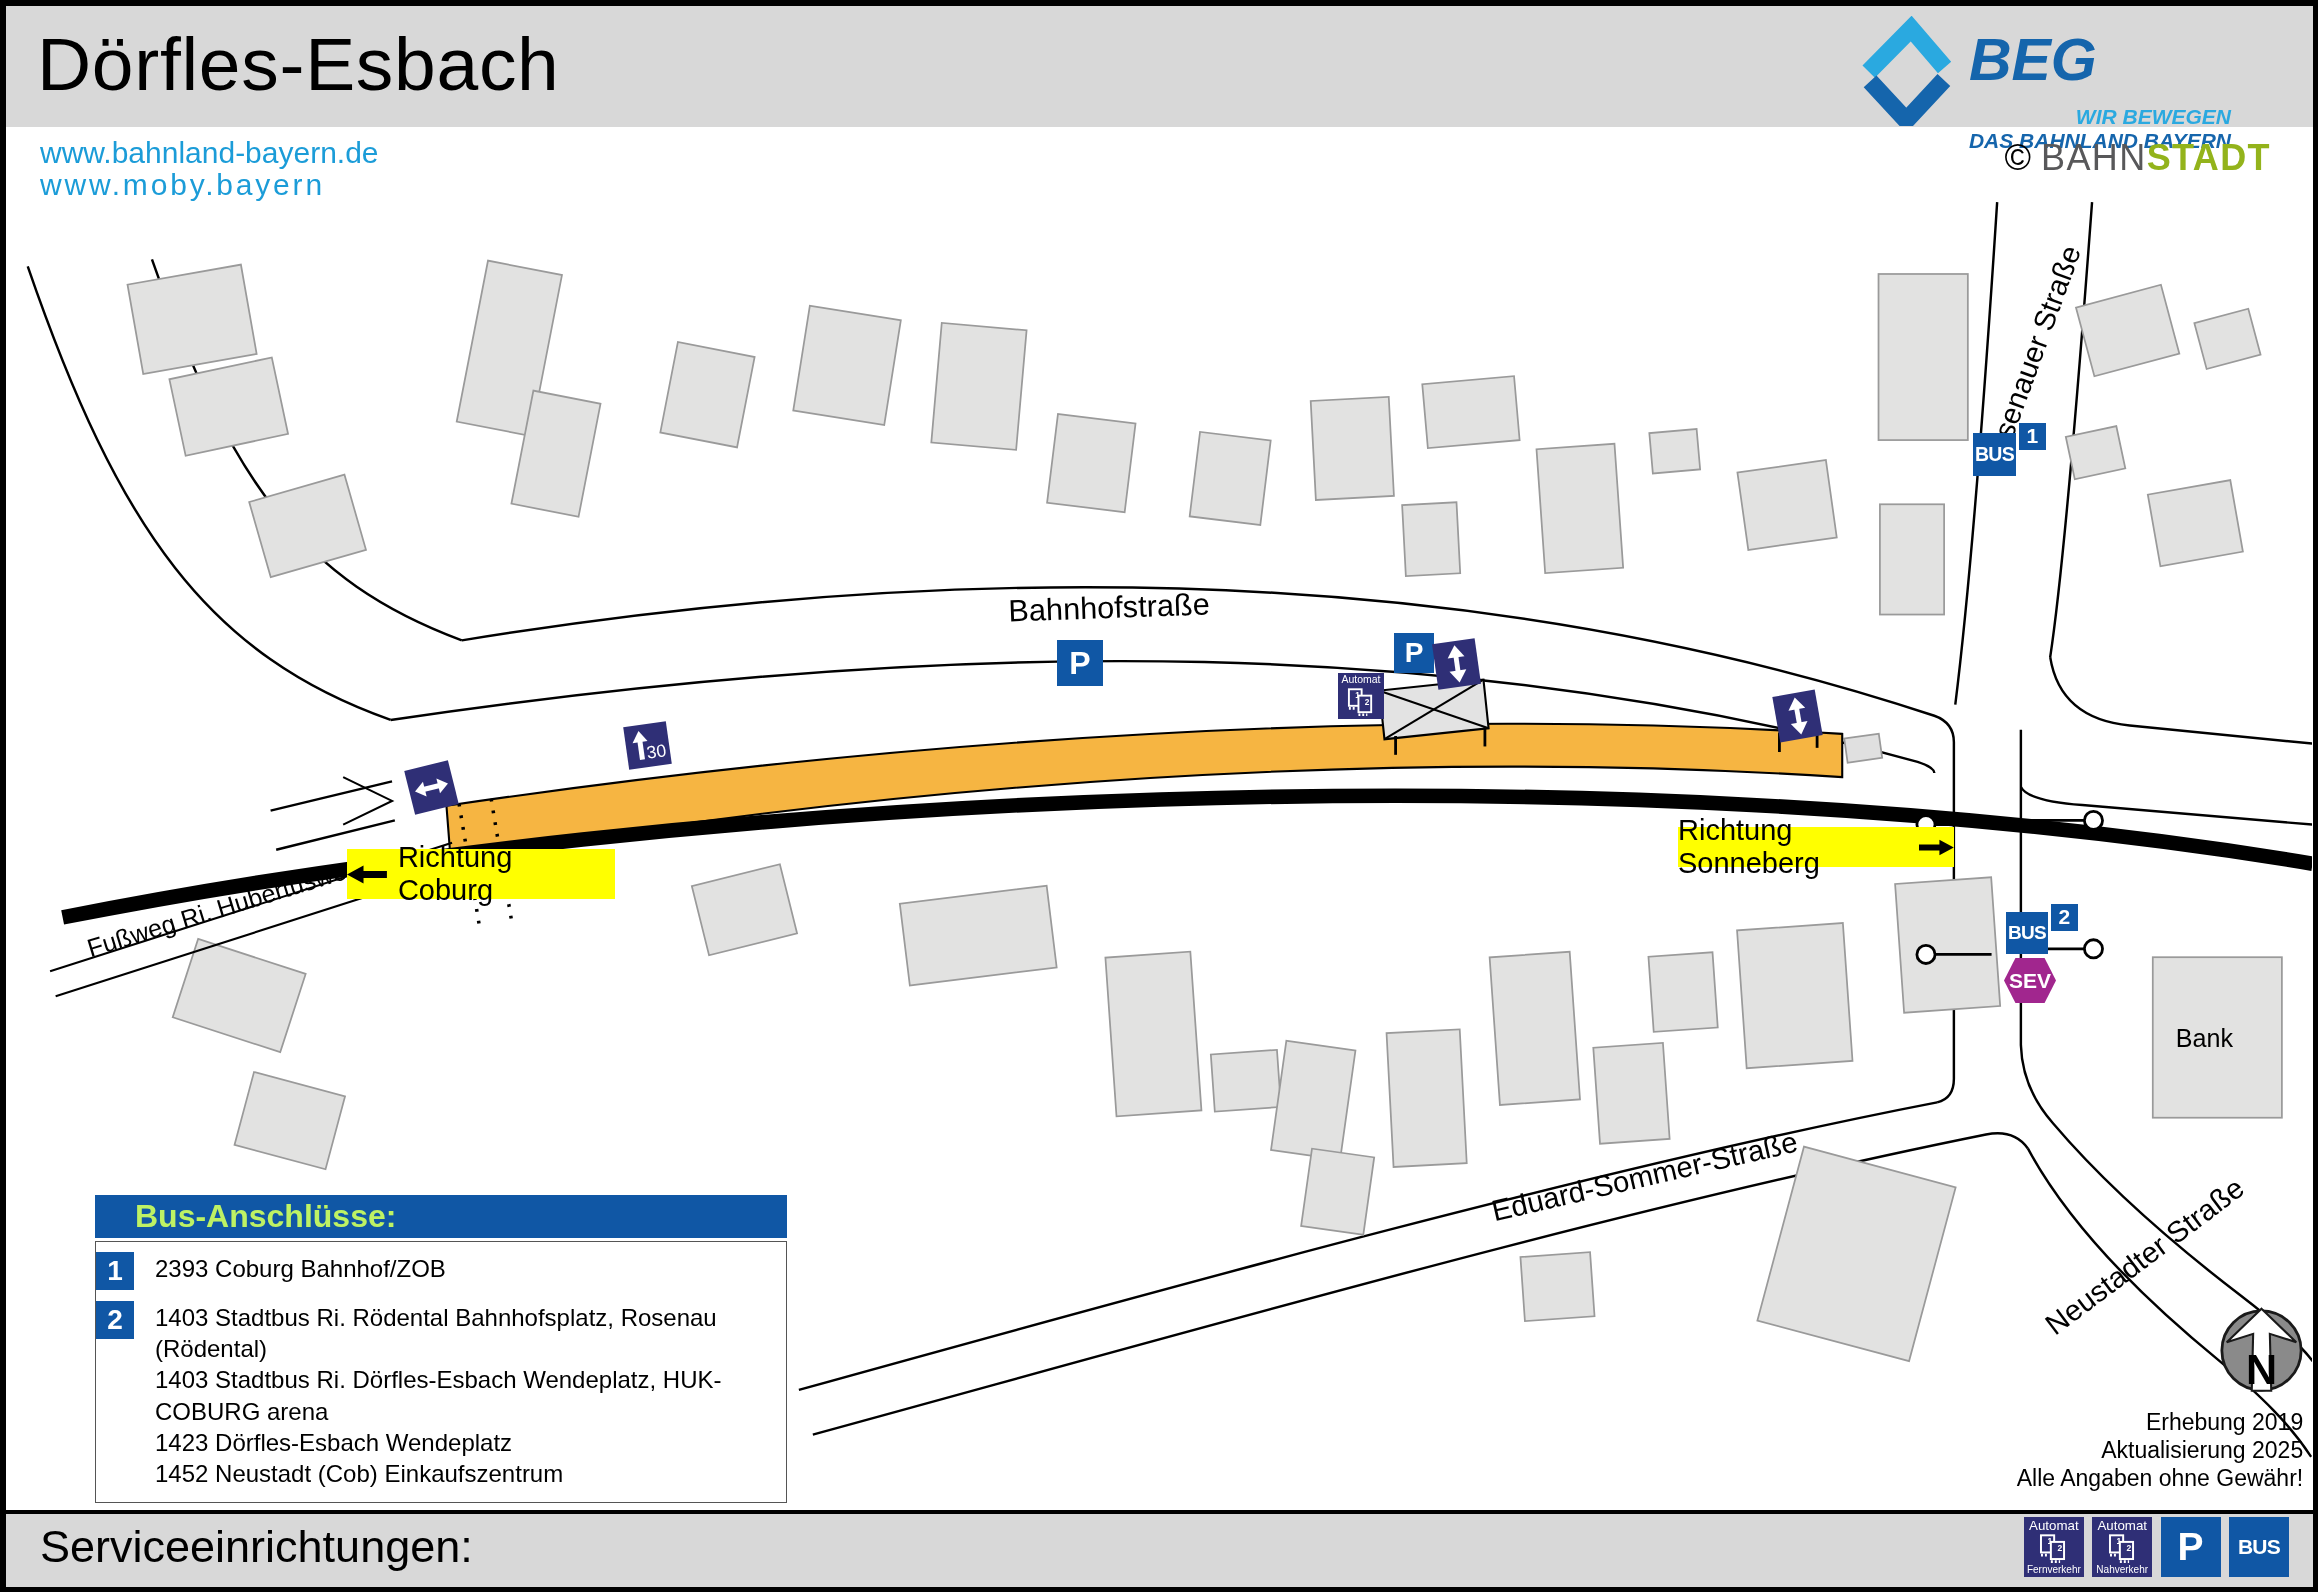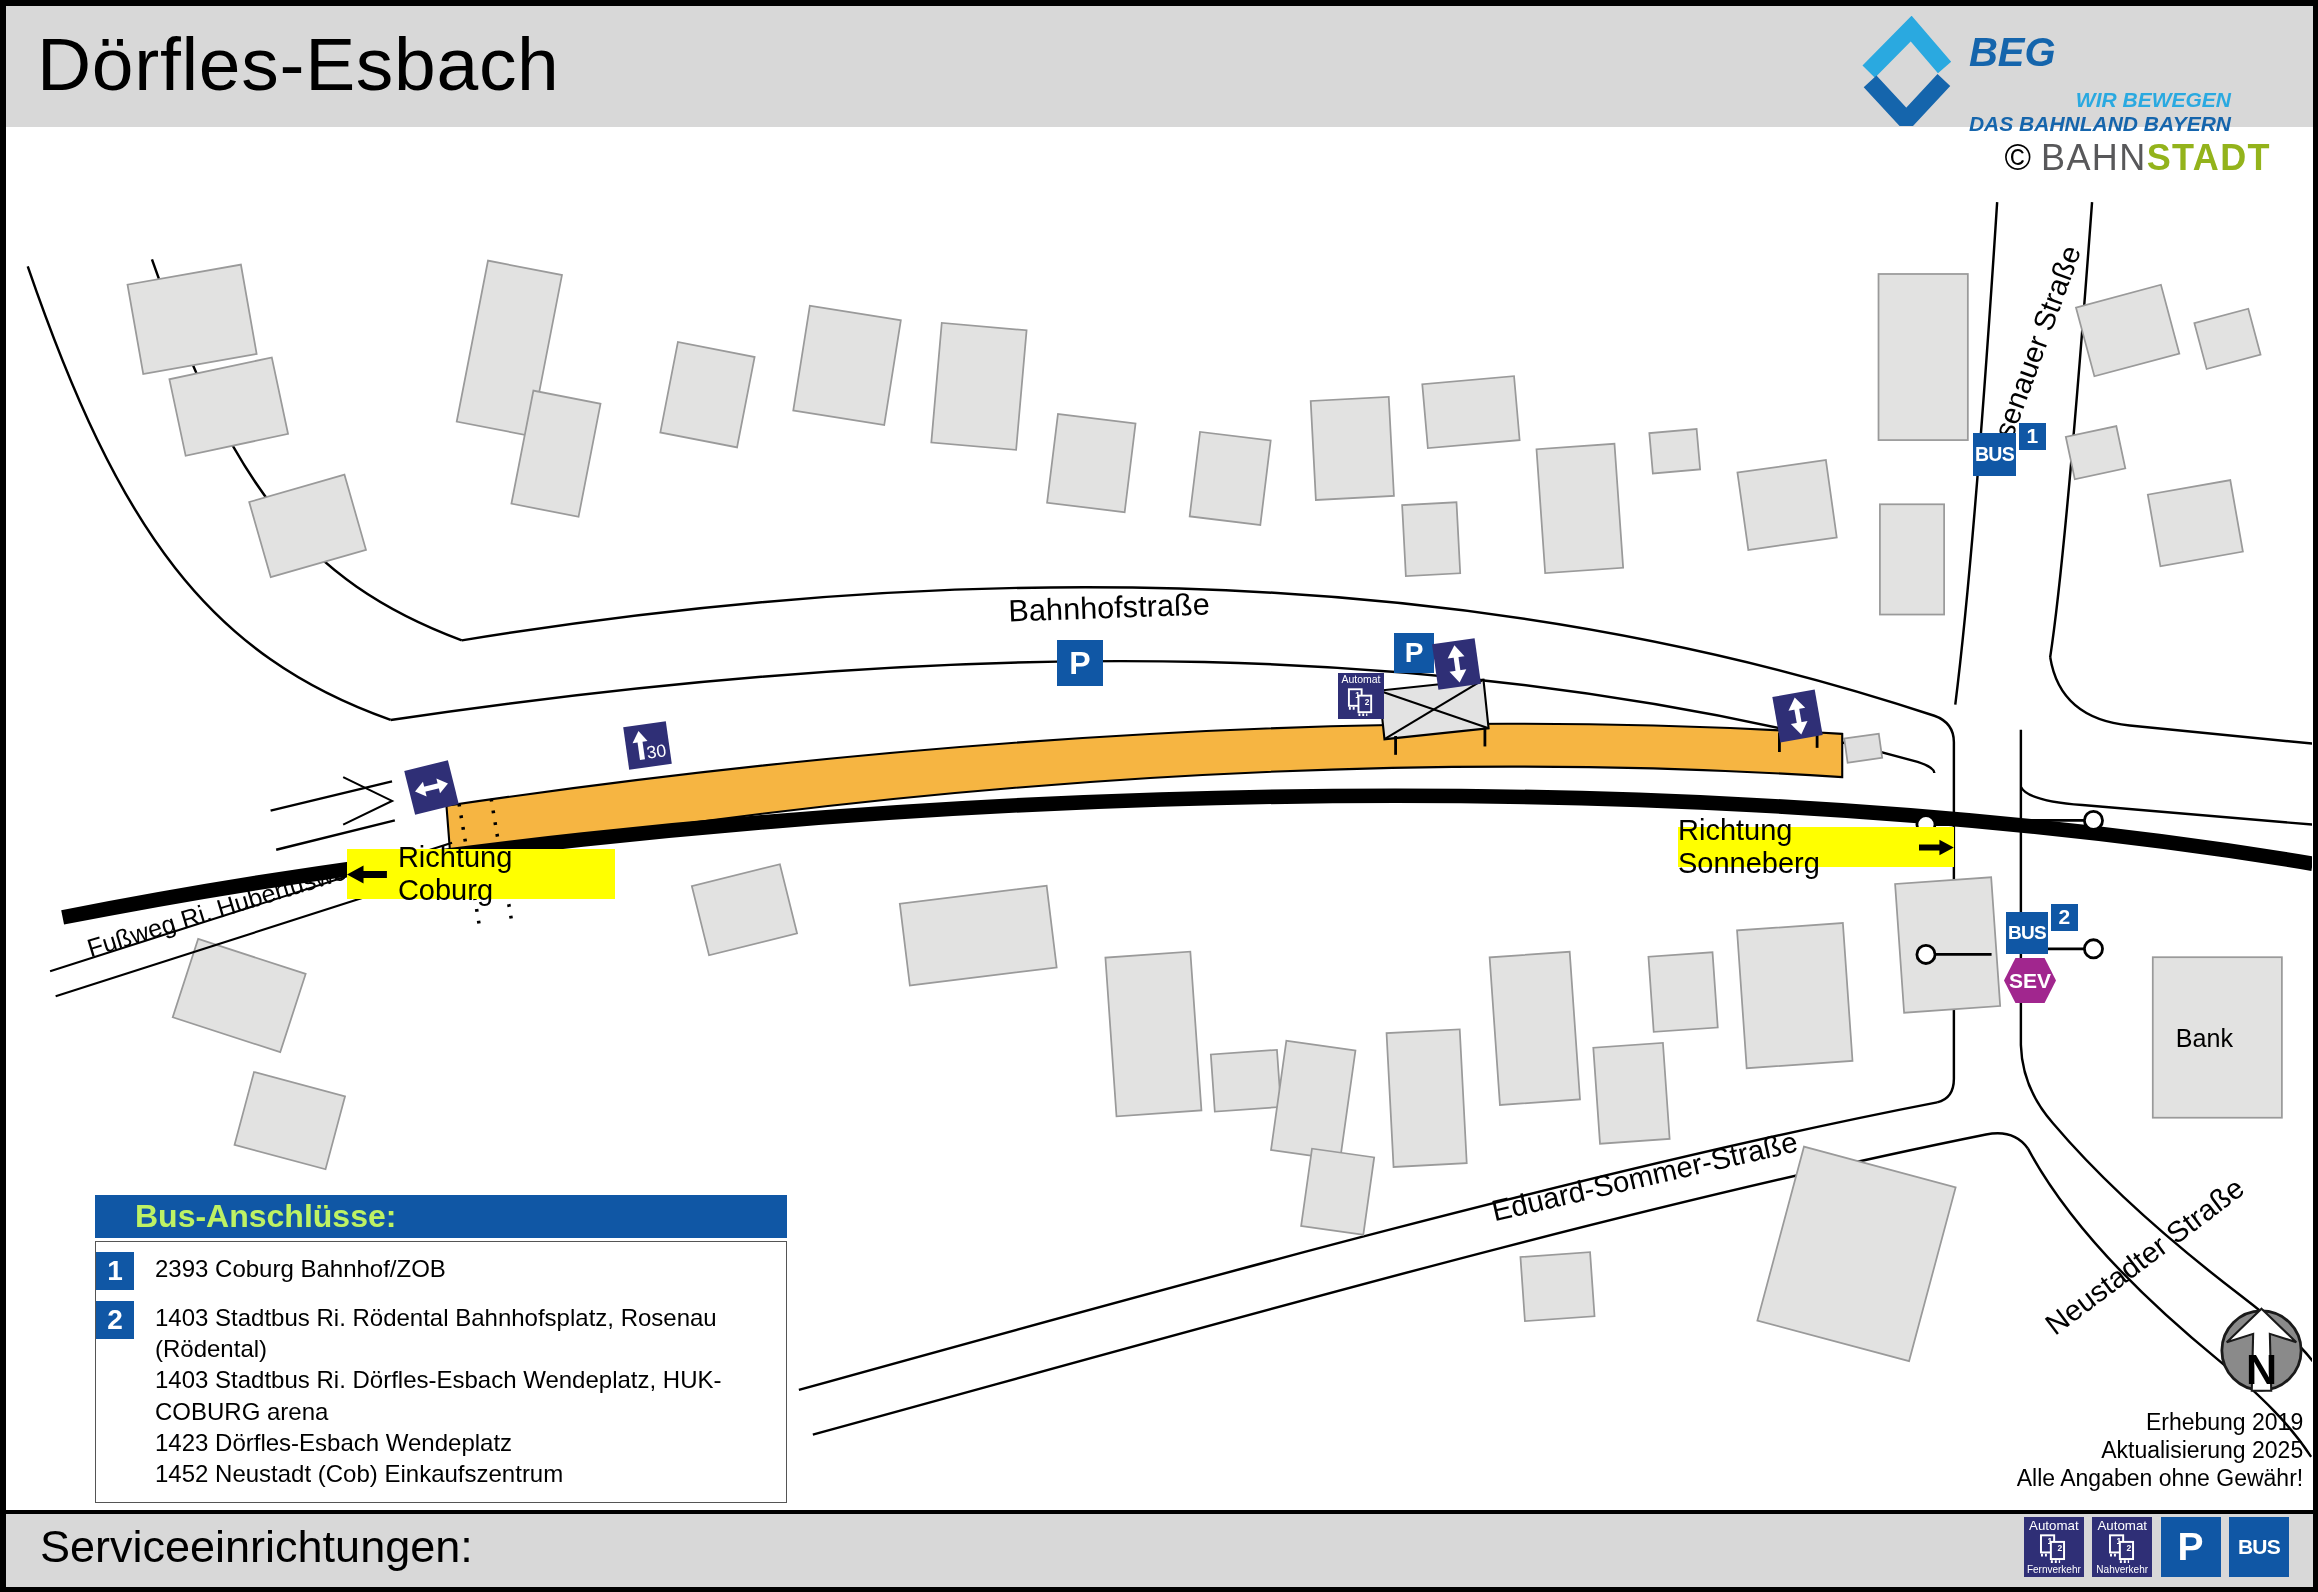--- a/index.html
+++ b/index.html
@@ -5,21 +5,21 @@
   html,body{margin:0;padding:0;background:#fff;}
   #page{position:relative;width:2319px;height:1593px;background:#fff;border:6.3px solid #000;box-sizing:border-box;overflow:hidden;font-family:"Liberation Sans",sans-serif;}
   .bar{position:absolute;left:0;right:0;background:#d8d8d8;}
   #headerbar{top:0;height:121px;}
   #footerbar{bottom:0;height:73px;border-top:4.2px solid #000;}
   #page-title{position:absolute;left:31px;top:15.4px;font-size:75px;color:#000;letter-spacing:0.7px;}
   #links{position:absolute;left:34px;top:131px;color:#1b9cd8;font-size:30px;line-height:1.05;}
   #links .l2{letter-spacing:2.8px;}
   #beglogo{position:absolute;right:82px;top:9.8px;display:flex;align-items:flex-start;}
   #begtext{margin-left:12.6px;margin-top:18px;}
-  #beg-name{font-size:40px;font-weight:bold;font-style:italic;color:#1565ac;line-height:.9;}
+  #beg-name{font-size:59px;font-weight:bold;font-style:italic;color:#1565ac;line-height:.9;}
   #beg-l1{font-size:21px;font-weight:bold;font-style:italic;color:#2aa9e0;margin-top:18px;text-align:right;}
   #beg-l2{font-size:21px;font-weight:bold;font-style:italic;color:#1565ac;text-align:right;}
   #credit{position:absolute;right:42px;top:131px;font-size:36px;color:#000;}
   #credit .bahn{color:#58585a;letter-spacing:1.4px;}
   #credit .stadt{color:#93b31b;letter-spacing:1.4px;font-weight:bold;}
   svg text{font-family:"Liberation Sans",sans-serif;}
   .ybox{position:absolute;background:#ffff00;display:flex;align-items:center;justify-content:center;gap:11px;font-size:29px;color:#000;}
   .navysq{position:absolute;background:#2f2f76;display:grid;place-items:center;}
   .bluesq{position:absolute;background:#1057a5;display:grid;place-items:center;color:#fff;font-weight:bold;}
   .sev{position:absolute;background:#a1268e;color:#fff;font-weight:bold;display:grid;place-items:center;
@@ -277,20 +277,24 @@
     <svg width="105" height="110" viewBox="0 0 150 158">
       <path d="M25,80 L86,18 L134,74" stroke="#2aa9e0" stroke-width="25" fill="none"></path>
       <path d="M133,92 L79,150 L27,94" stroke="#1565ac" stroke-width="25" fill="none"></path>
     </svg>
     <div id="begtext">
       <div id="beg-name">BEG</div>
       <div id="beg-l1">WIR BEWEGEN</div>
       <div id="beg-l2">DAS BAHNLAND BAYERN</div>
     </div>
   </div>
+  <div id="links">
+    <div class="l1">www.bahnland-bayern.de</div>
+    <div class="l2">www.moby.bayern</div>
+  </div>
   <div id="credit">
     <span>©</span>
     <span class="bahn">BAHN</span><span class="stadt">STADT</span>
   </div>
 
   <div id="legend">
     <div id="legend-title">Bus-Anschlüsse:</div>
     <div id="legend-body">
       <div class="lgroup">
         <div class="ltab">1</div>

